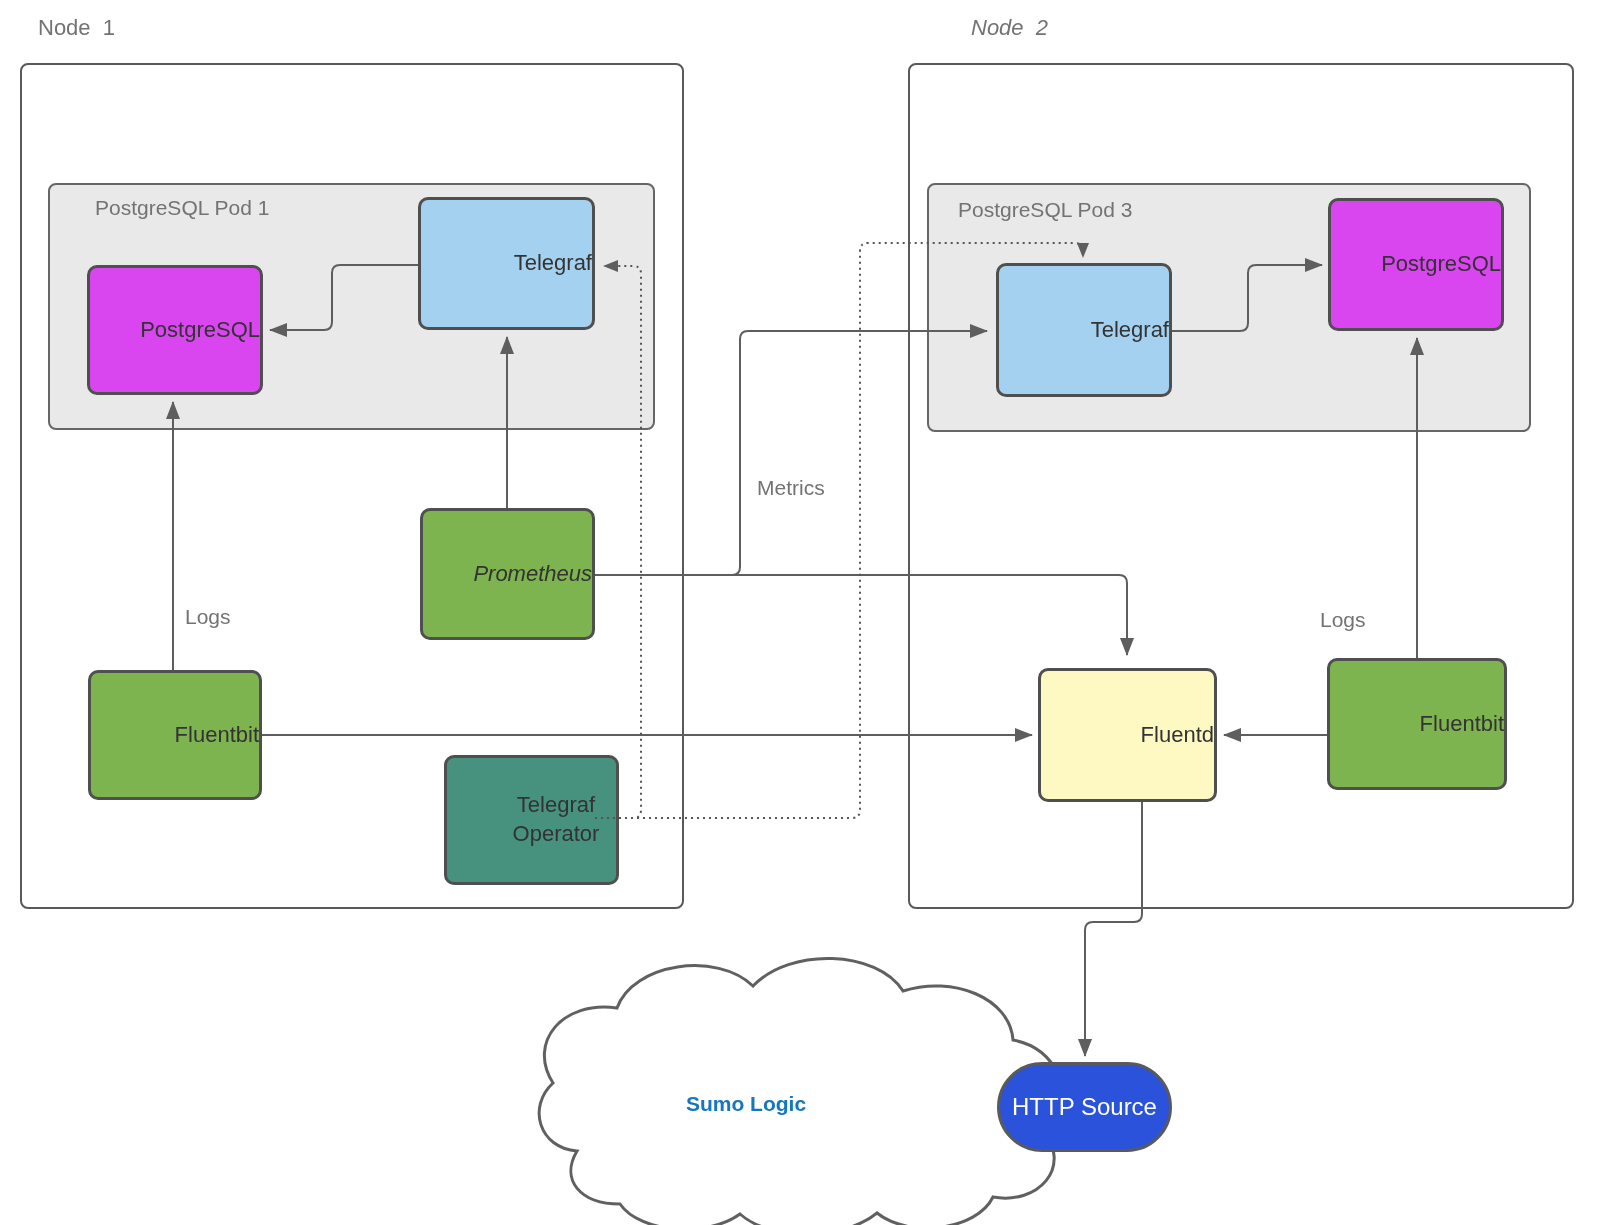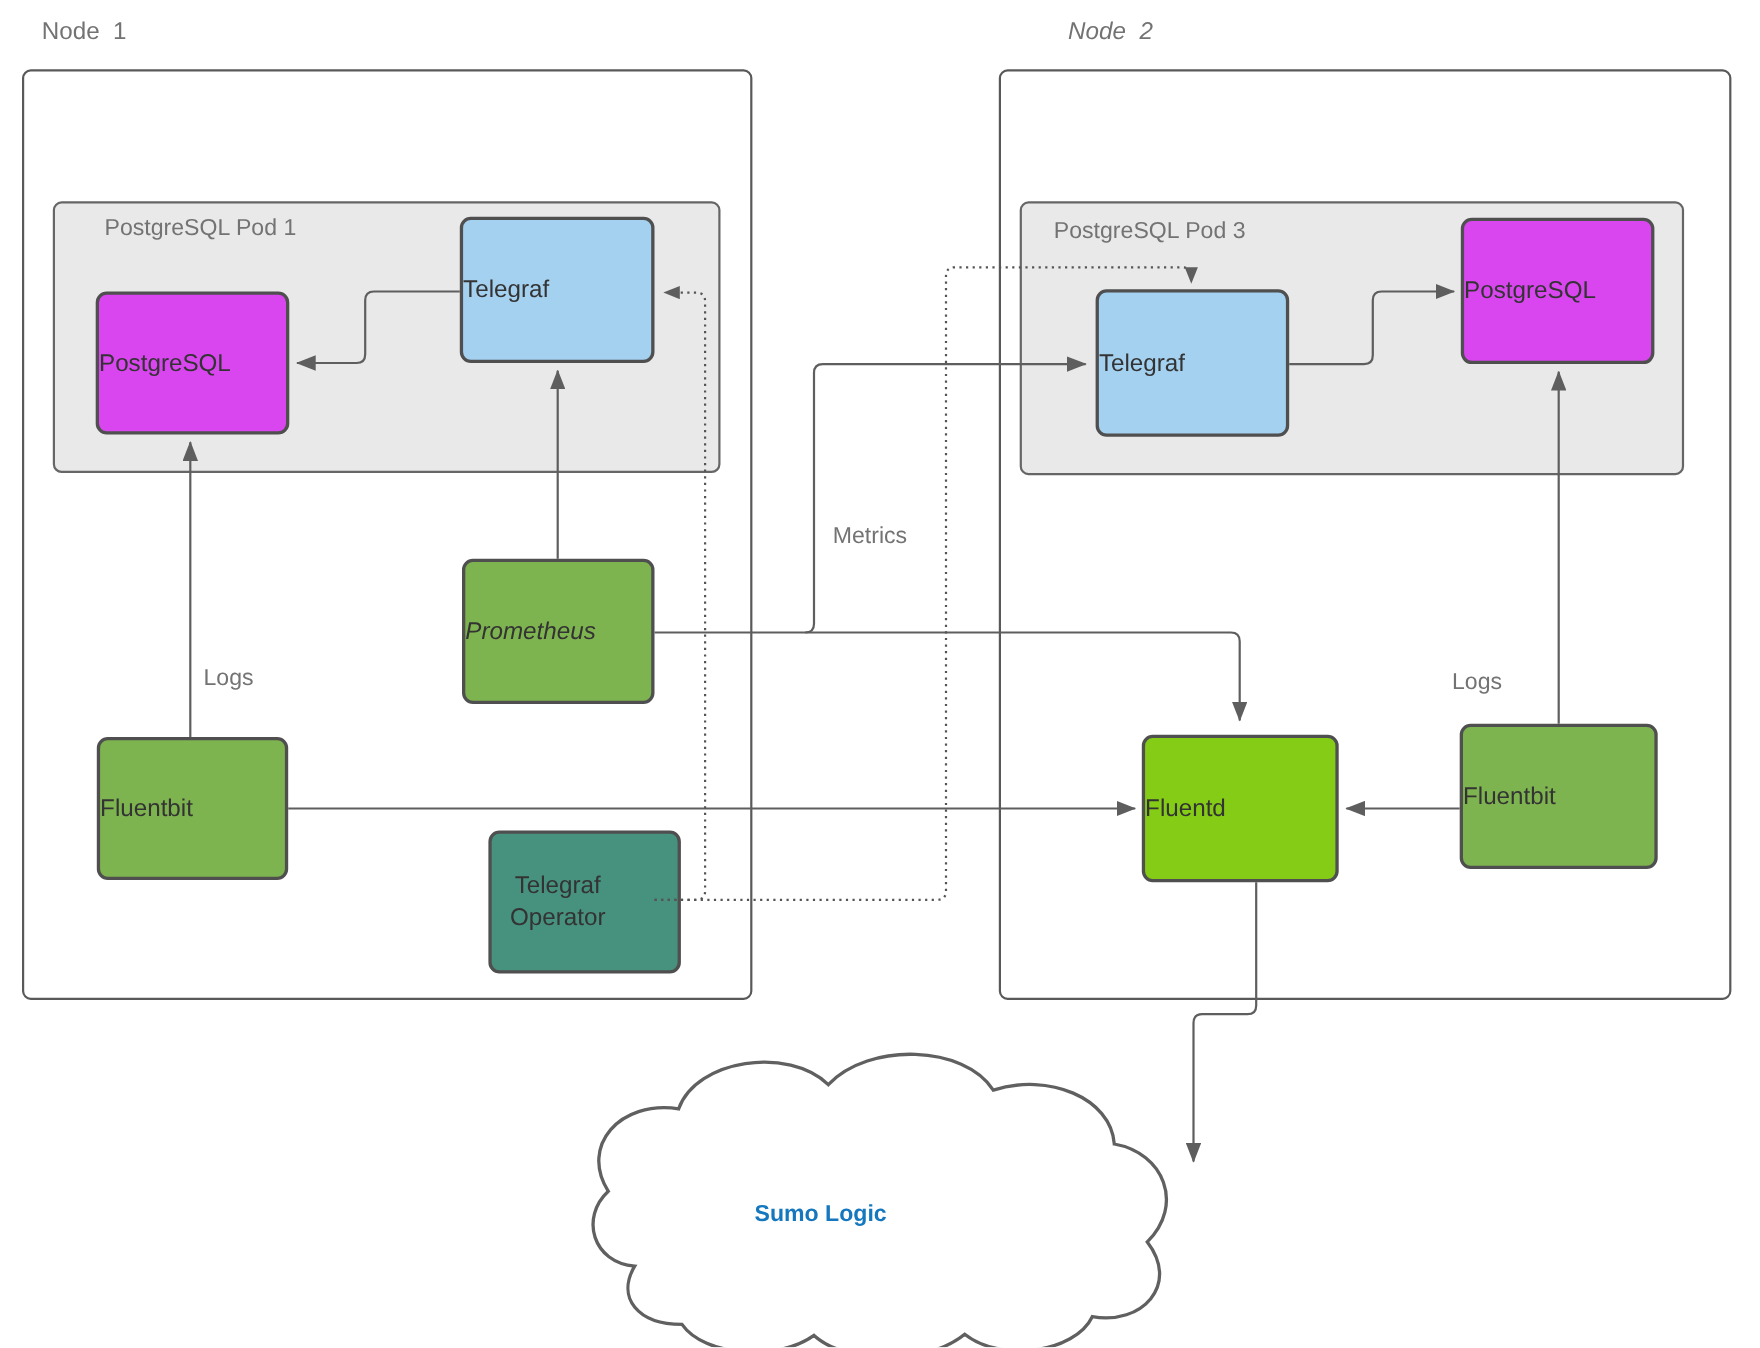--- a/index.html
+++ b/index.html
@@ -13,29 +13,29 @@
   }
   .pod-rect{
     background:#e9e9e9;border:2px solid #666666;border-radius:8px;z-index:2;
   }
   .free-label{
     z-index:4;font-size:21px;white-space:pre;color:#737373;
   }
   .node-title{font-size:22px;}
   .pod-title{z-index:3;font-size:21px;}
   .box{
-    z-index:3;display:flex;align-items:center;justify-content:flex-start;text-align:center;
+    z-index:3;display:flex;align-items:center;justify-content:flex-end;text-align:center;
     border:3px solid #4f4f4f;border-radius:10px;font-size:22px;color:#333333;
     box-sizing:border-box;line-height:1.3;
   }
   .box-yellow{background:#d946ef;}
   .box-blue{background:#a5d1f0;}
   .box-green{background:#7eb450;}
   .box-teal-dark{background:#47917f;margin-left:24px;}
-  .box-teal{background:#84cc16;}
+  .box-teal{background:#fef9c3;}
   .wrap-narrow{display:inline-block;width:120px;}
   #connectors{position:absolute;left:0;top:0;z-index:5;}
   .pill{
     z-index:6;background:#2b52db;border:3px solid #5a5a5a;border-radius:46px;
     display:flex;align-items:center;justify-content:center;
     color:#ffffff;font-size:24px;box-sizing:border-box;
   }
   .sumo-label{
     z-index:6;font-size:21px;font-weight:bold;color:#1577be;text-align:center;
   }
@@ -122,14 +122,17 @@
     <path d="M 262 735 L 1032 735" fill="none" stroke="#5e5e5e" stroke-width="2" marker-end="url(#arw)"></path>
     <path d="M 1327 735 L 1224 735" fill="none" stroke="#5e5e5e" stroke-width="2" marker-end="url(#arw)"></path>
     <path d="M 1417 658 L 1417 338" fill="none" stroke="#5e5e5e" stroke-width="2" marker-end="url(#arw)"></path>
     <path d="M 1142 802 L 1142 914 Q 1142 922 1134 922 L 1093 922 Q 1085 922 1085 930 L 1085 1056" fill="none" stroke="#5e5e5e" stroke-width="2" marker-end="url(#arw)"></path>
 
     <path d="M 595 818 L 633 818 Q 641 818 641 810 L 641 274 Q 641 266 633 266 L 604 266" fill="none" stroke="#555555" stroke-width="2" stroke-dasharray="2 4" marker-end="url(#arwS)"></path>
     <path d="M 595 818 L 852 818 Q 860 818 860 810 L 860 251 Q 860 243 868 243 L 1075 243 Q 1083 243 1083 251 L 1083 257" fill="none" stroke="#555555" stroke-width="2" stroke-dasharray="2 4" marker-end="url(#arwS)"></path>
   </svg>
 
   <div class="abs sumo-label" style="left:640px;top:1092px;width:212px;">Sumo Logic</div>
+  <div class="abs pill" style="left:997px;top:1062px;width:175px;height:90px;">
+    <span>HTTP Source</span>
+  </div>
 
 </div>
 
 </body></html>

